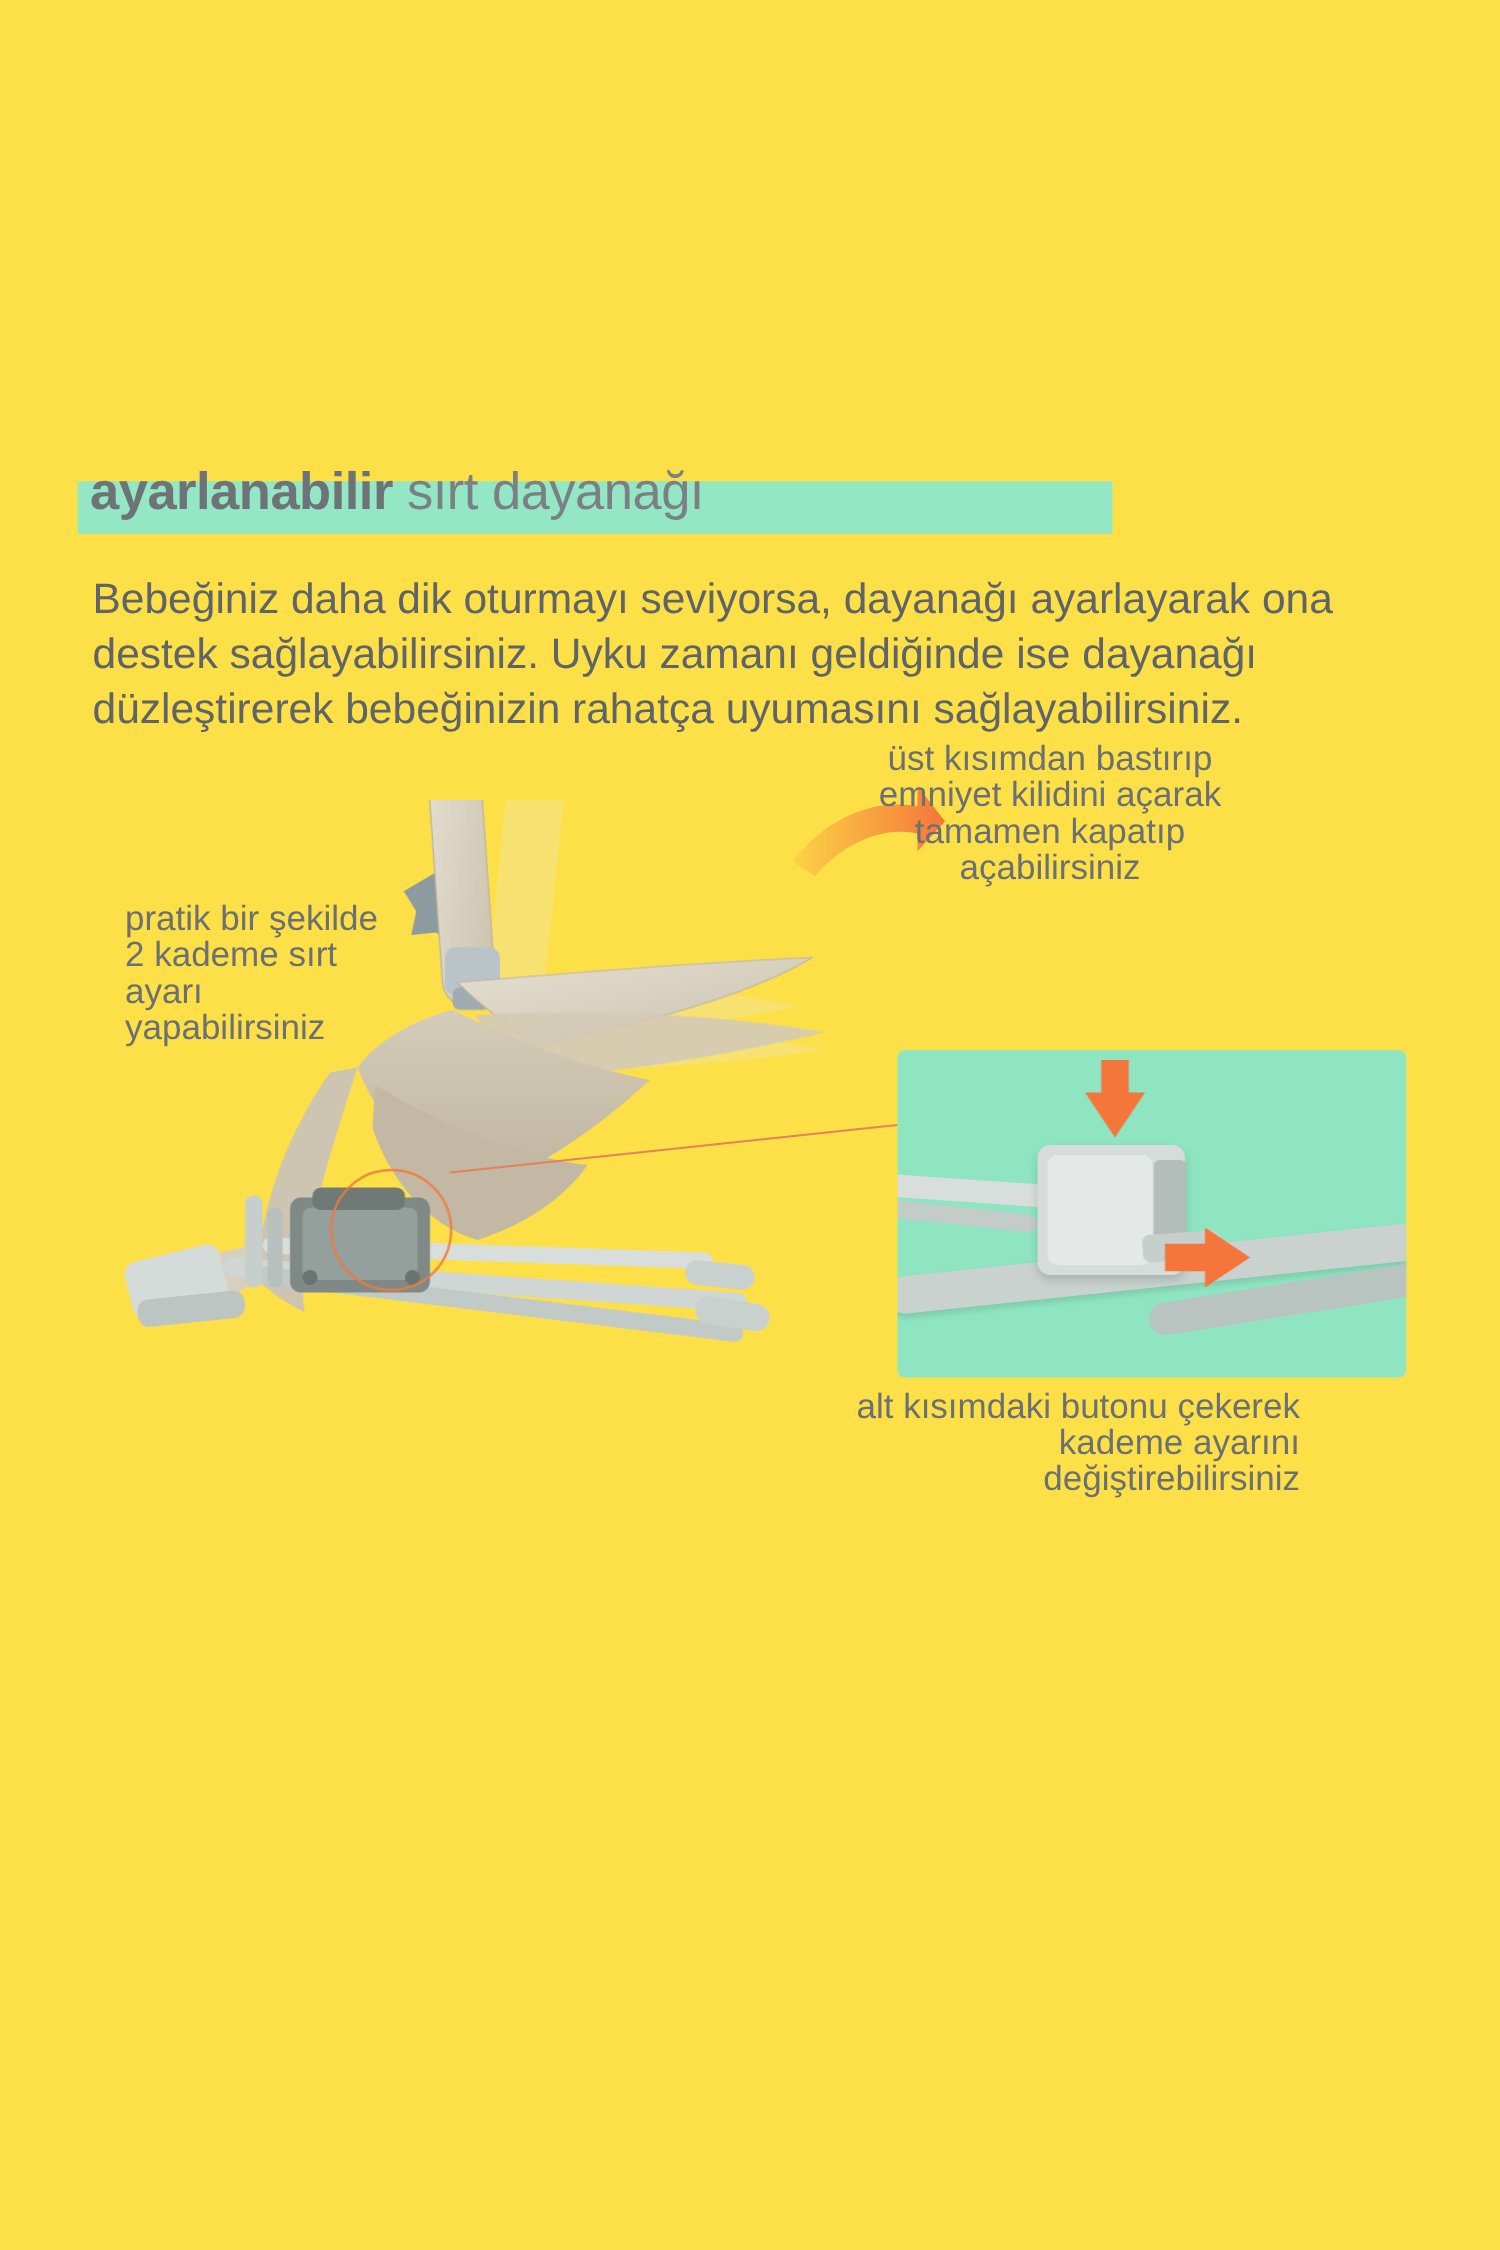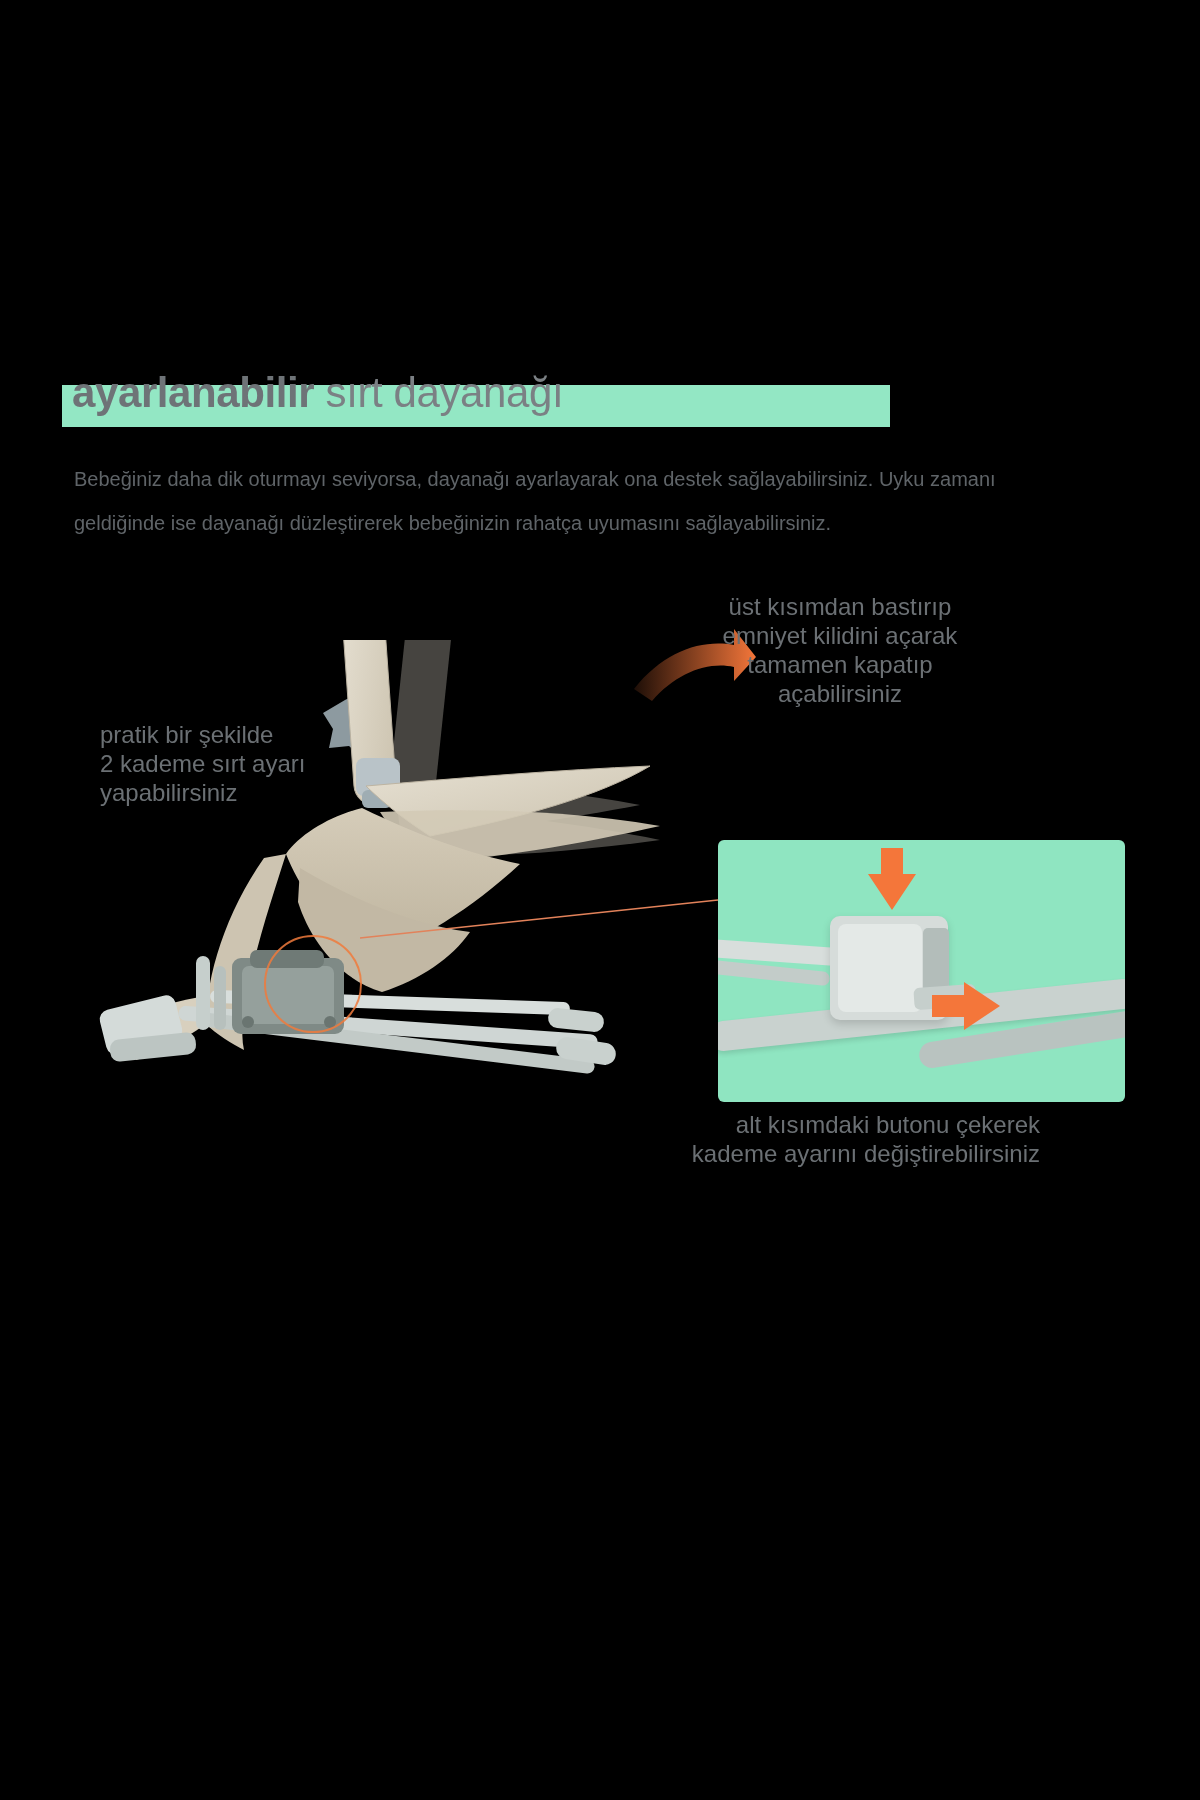--- a/index.html
+++ b/index.html
@@ -12,21 +12,21 @@
     height: 1800px;
     position: relative;
     font-family: "Liberation Sans", sans-serif;
     overflow: hidden;
   }
   .page {
     position: absolute;
     left: 0; top: 0;
     width: 1200px;
     height: 1800px;
-    background: #000000;
+    background: #fde047;
   }
 
   
   .heading-wrap {
     position: absolute;
     left: 62px;
     top: 385px;
     height: 46px;
   }
   .heading-hl {
@@ -55,21 +55,21 @@
     font-weight: 400;
     color: #7b8084;
   }
 
   
   .paragraph {
     position: absolute;
     left: 74px;
     top: 457px;
     width: 1010px;
-    font-size: 20px;
+    font-size: 34px;
     line-height: 44px;
     color: #5f6468;
     font-weight: 400;
   }
 
   
   .illus {
     position: absolute;
     left: 0;
     top: 640px;
@@ -171,21 +171,21 @@
 
   
   .arrow {
     position: absolute;
   }
 
   
   .callout {
     position: absolute;
     color: #6b7074;
-    font-size: 24px;
+    font-size: 28px;
     line-height: 29px;
     font-weight: 400;
   }
   .callout.c-left  { left: 100px;  top: 80px;  width: 230px; text-align: left; }
   .callout.c-top   { left: 700px;  top: -48px; width: 280px; text-align: center; }
   .callout.c-bottom{ left: 640px;  top: 470px; width: 400px; text-align: right; }
 
   
   .leader {
     position: absolute;

